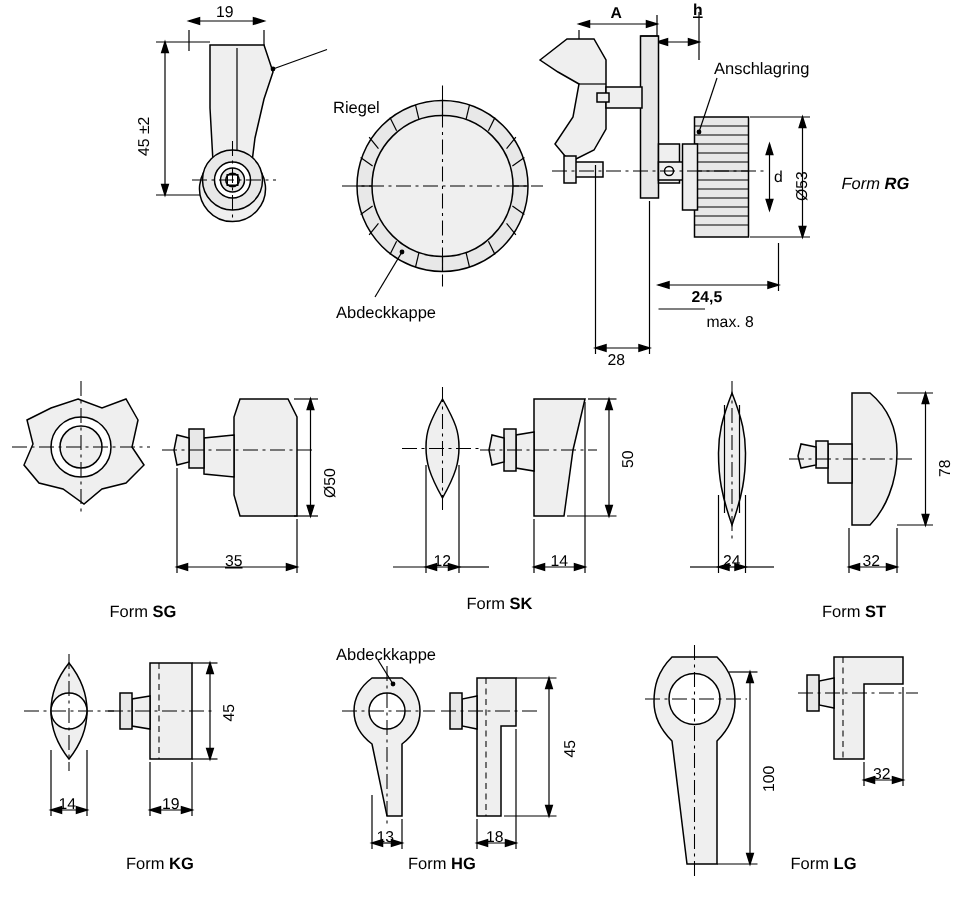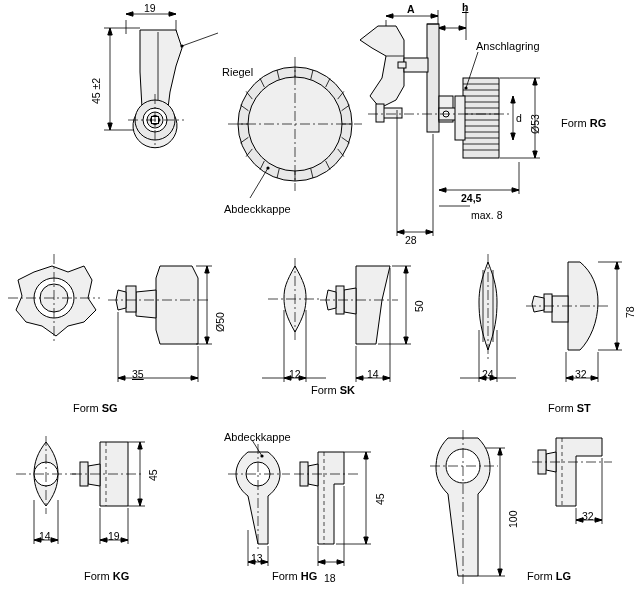--- a/index.html
+++ b/index.html
@@ -369,44 +369,44 @@
   <div class="lbl" style="left:224px;top:203px;">Abdeckkappe</div>
 
   <div class="lbl dimtxt" style="left:407px;top:3px;font-weight:bold;">A</div>
   <div class="lbl dimtxt" style="left:462px;top:1px;font-weight:bold;text-decoration:underline;">h</div>
   <div class="lbl" style="left:476px;top:40px;">Anschlagring</div>
   <div class="lbl dimtxt" style="left:516px;top:112px;">d</div>
   <div class="lbl dimtxt" style="left:529px;top:134px;transform:rotate(-90deg);transform-origin:left top;">Ø53</div>
   <div class="lbl dimtxt" style="left:461px;top:192px;font-weight:bold;">24,5</div>
   <div class="lbl dimtxt" style="left:455px;top:209px;padding-left:16px;">max. 8</div>
   <div class="lbl dimtxt" style="left:405px;top:234px;">28</div>
-  <div class="lbl bold" style="left:561px;top:117px;"><span>Form</span> <b>RG</b></div>
+  <div class="lbl bold" style="left:561px;top:117px;font-style:italic;"><span>Form</span> <b>RG</b></div>
 
   <div class="lbl dimtxt" style="left:214px;top:332px;transform:rotate(-90deg);transform-origin:left top;">Ø50</div>
-  <div class="lbl dimtxt" style="left:132px;top:368px;text-decoration:underline;">35</div>
+  <div class="lbl dimtxt" style="left:150px;top:368px;text-decoration:underline;">35</div>
   <div class="lbl bold" style="left:73px;top:402px;"><span>Form</span> <b>SG</b></div>
 
   <div class="lbl dimtxt" style="left:413px;top:312px;transform:rotate(-90deg);transform-origin:left top;">50</div>
   <div class="lbl dimtxt" style="left:289px;top:368px;">12</div>
   <div class="lbl dimtxt" style="left:367px;top:368px;">14</div>
-  <div class="lbl bold" style="left:311px;top:384px;text-align:right;"><span>Form</span> <b>SK</b></div>
+  <div class="lbl bold" style="left:311px;top:397px;text-align:right;"><span>Form</span> <b>SK</b></div>
 
   <div class="lbl dimtxt" style="left:624px;top:318px;transform:rotate(-90deg);transform-origin:left top;">78</div>
   <div class="lbl dimtxt" style="left:482px;top:368px;">24</div>
   <div class="lbl dimtxt" style="left:575px;top:368px;">32</div>
   <div class="lbl bold" style="left:524px;top:402px;padding-left:24px;"><span>Form</span> <b>ST</b></div>
 
   <div class="lbl dimtxt" style="left:147px;top:481px;transform:rotate(-90deg);transform-origin:left top;">45</div>
   <div class="lbl dimtxt" style="left:39px;top:530px;">14</div>
   <div class="lbl dimtxt" style="left:108px;top:530px;">19</div>
   <div class="lbl bold" style="left:57px;top:570px;padding-left:27px;"><span>Form</span> <b>KG</b></div>
 
   <div class="lbl" style="left:224px;top:431px;">Abdeckkappe</div>
   <div class="lbl dimtxt" style="left:374px;top:505px;transform:rotate(-90deg);transform-origin:left top;">45</div>
   <div class="lbl dimtxt" style="left:251px;top:552px;">13</div>
-  <div class="lbl dimtxt" style="left:324px;top:552px;margin-top:20px;">18</div>
+  <div class="lbl dimtxt" style="left:324px;top:552px;">18</div>
   <div class="lbl bold" style="left:272px;top:570px;"><span>Form</span> <b>HG</b></div>
 
   <div class="lbl dimtxt" style="left:507px;top:528px;transform:rotate(-90deg);transform-origin:left top;">100</div>
   <div class="lbl dimtxt" style="left:582px;top:510px;">32</div>
   <div class="lbl bold" style="left:527px;top:570px;"><span>Form</span> <b>LG</b></div>
 
 </div>
 
 </body></html>

